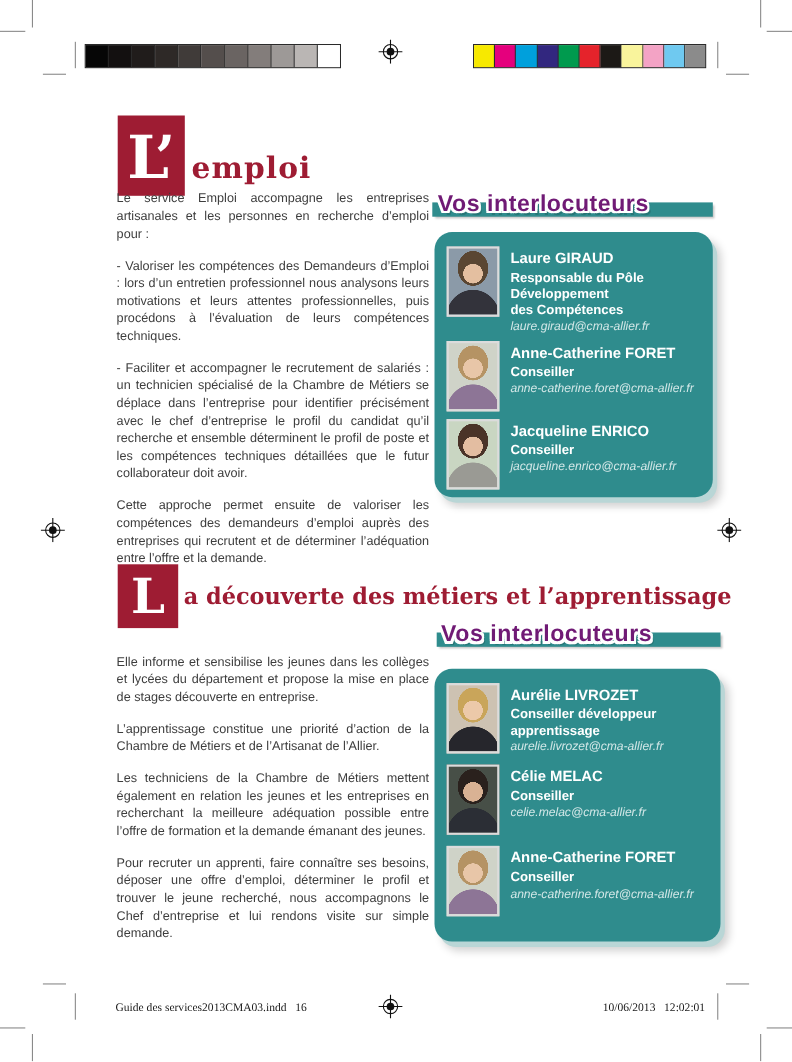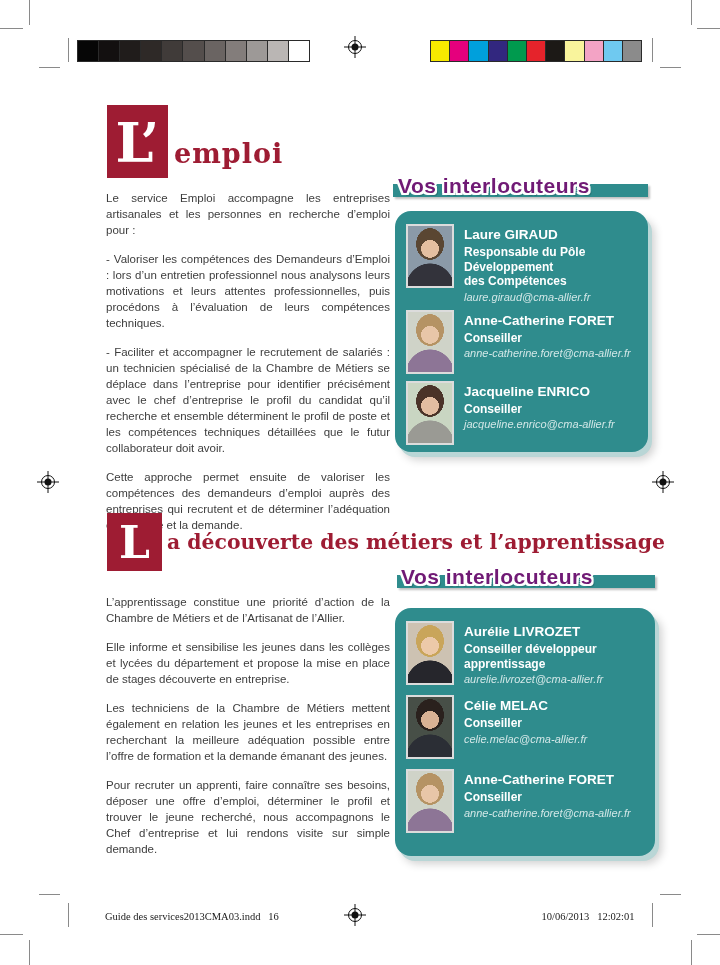--- a/index.html
+++ b/index.html
@@ -29,21 +29,21 @@
   
   .title{position:absolute;color:#9e1c33;font-family:"DejaVu Serif",serif;font-weight:bold;
          white-space:nowrap;}
   .title1{left:174px;top:138px;font-size:27px;letter-spacing:1px;}
   .title2{left:167px;top:529px;font-size:21px;transform:scaleX(.97);transform-origin:left;}
 
   
   .col{position:absolute;width:284px;color:#3d3d3d;font-size:11.5px;line-height:16px;
        text-align:justify;}
   .col p{margin:0 0 13px 0;}
-  .col1{left:106px;top:190px;}
+  .col1{left:106px;top:173px;}
   .col2{left:106px;top:594px;}
 
   
   .vh{position:absolute;font-size:21px;font-weight:bold;color:#701a75;letter-spacing:.5px;
       z-index:2;white-space:nowrap;
       text-shadow:-2px -2px 0 #fff,0 -2px 0 #fff,2px -2px 0 #fff,-2px 0 0 #fff,2px 0 0 #fff,
                   -2px 2px 0 #fff,0 2px 0 #fff,2px 2px 0 #fff,3px 3px 0 rgba(32,92,92,.45);}
   .vh1{left:398px;top:174px;}
   .vh2{left:401px;top:565px;}
   .vbar{position:absolute;background:#2f8c8d;height:13px;box-shadow:2px 2px 2px rgba(0,0,0,.25);z-index:1;}
@@ -67,21 +67,21 @@
   .pinfo{padding-top:3px;}
   .pname{font-size:13.5px;font-weight:bold;color:#ffffff;margin-bottom:3px;}
   .prole{font-size:12px;font-weight:bold;color:#ffffff;white-space:pre-line;
          line-height:14.5px;margin-bottom:2px;}
   .pmail{font-size:11px;font-style:italic;color:#d2e7e7;}
 
   
   .footer-text{position:absolute;top:911px;font-family:"Liberation Serif",serif;
                font-size:10.5px;color:#1a1a1a;white-space:pre;}
   .f-left{left:85px;margin-left:20px;}
-  .f-right{left:536px;width:104px;text-align:center;}
+  .f-right{left:548px;width:104px;text-align:left;}
 </style>
 </head>
 <body>
 
 <div class="page">
 
   <div class="mark" style="left:29px;top:0;width:1px;height:25px;"></div>
   <div class="mark" style="left:0;top:28px;width:23px;height:1px;"></div>
   <div class="mark" style="left:691px;top:0;width:1px;height:25px;"></div>
   <div class="mark" style="left:697px;top:28px;width:23px;height:1px;"></div>
@@ -201,22 +201,22 @@
     </div>
   </div>
 
   <div class="dc dc2">L</div>
   <div class="title title2">a découverte des métiers et l’apprentissage</div>
 
   <div class="vbar vbar2"></div>
   <div class="vh vh2">Vos interlocuteurs</div>
 
   <div class="col col2">
+    <p>Elle informe et sensibilise les jeunes dans les collèges et lycées du département et propose la mise en place de stages découverte en entreprise.</p>
     <p>L’apprentissage constitue une priorité d’action de la Chambre de Métiers et de l’Artisanat de l’Allier.</p>
-    <p>Elle informe et sensibilise les jeunes dans les collèges et lycées du département et propose la mise en place de stages découverte en entreprise.</p>
     <p>Les techniciens de la Chambre de Métiers mettent également en relation les jeunes et les entreprises en recherchant la meilleure adéquation possible entre l’offre de formation et la demande émanant des jeunes.</p>
     <p>Pour recruter un apprenti, faire connaître ses besoins, déposer une offre d’emploi, déterminer le profil et trouver le jeune recherché, nous accompagnons le Chef d’entreprise et lui rendons visite sur simple demande.</p>
   </div>
 
   <div class="tealbox box2">
     <div class="person">
       <div class="photo" style="--bg: #cdc2b2; --hair: #c9a55a; --top: #26262c; --skin: #ecc9a9;"></div>
       <div class="pinfo">
         <div class="pname">Aurélie LIVROZET</div>
         <div class="prole">Conseiller développeur

